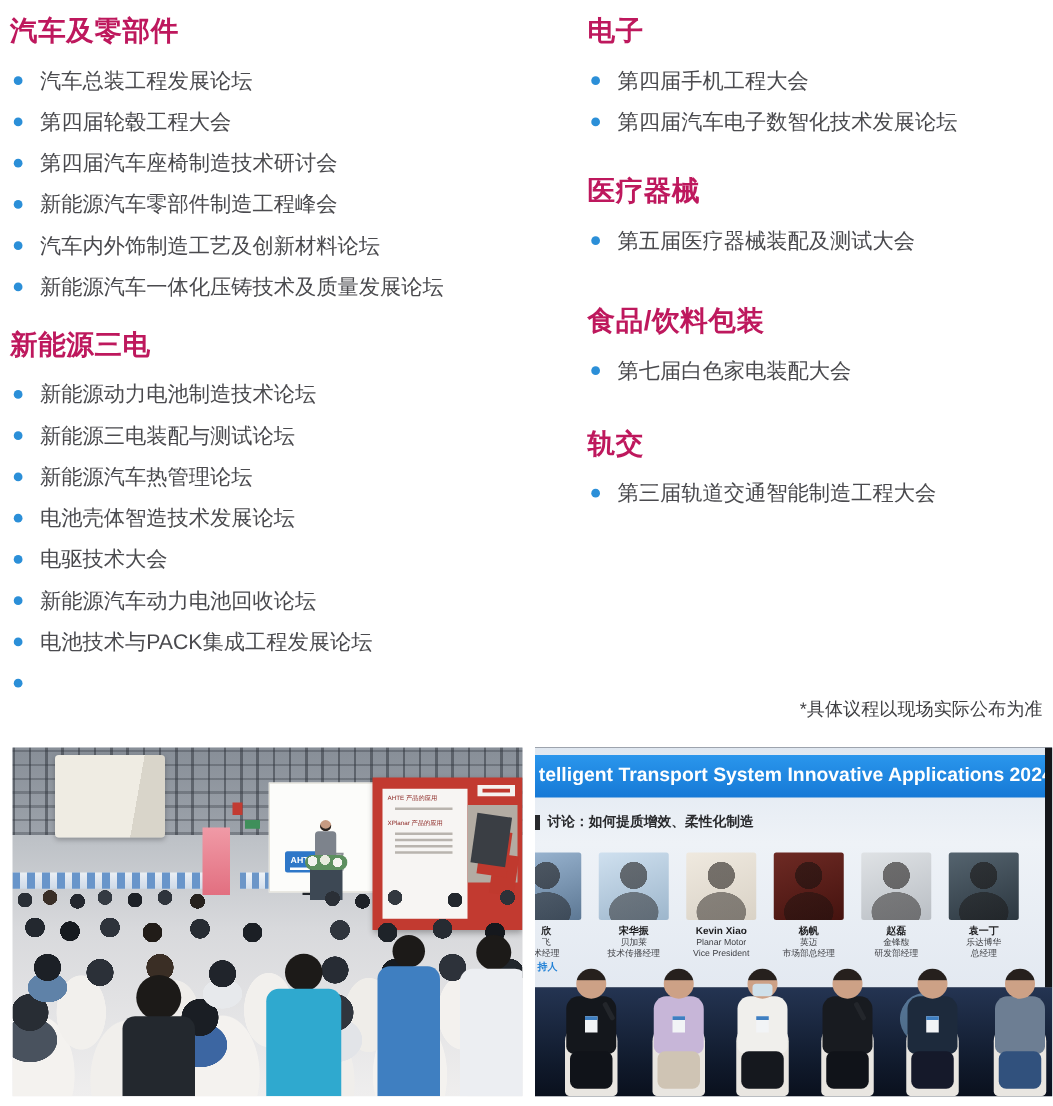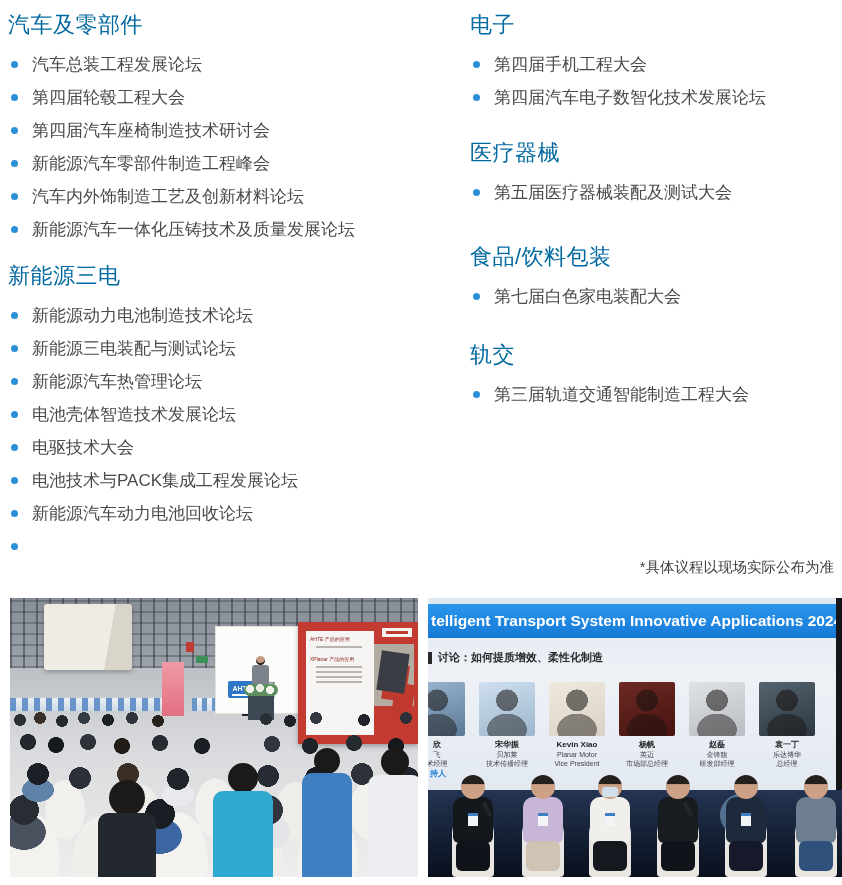--- a/index.html
+++ b/index.html
@@ -3,21 +3,21 @@
 <meta charset="utf-8">
 <style>
   html,body{margin:0;padding:0;background:#fff;}
   .page{position:relative;width:842px;height:885px;background:#fff;overflow:hidden;
         font-family:"Liberation Sans","DejaVu Sans",sans-serif;}
   
   .agenda{position:absolute;left:0;top:0;width:842px;height:598px;}
   .col{position:absolute;top:10px;}
   .col-left{left:8px;width:452px;}
   .col-right{left:470px;width:366px;}
-  .sec-title{margin:0;font-size:22px;font-weight:normal;color:#0369a1;letter-spacing:.5px;}
+  .sec-title{margin:0;font-size:22px;font-weight:bold;color:#be185d;letter-spacing:.5px;}
   .sec ul{list-style:none;margin:13px 0 0 0;padding:0;}
   .sec li{position:relative;padding-left:24px;margin-bottom:10px;
           font-size:17px;line-height:23px;color:#4a4a4e;}
   .dot{position:absolute;left:3px;top:8px;width:7px;height:7px;border-radius:50%;background:#2b8fd8;}
   .col-left .sec.s2{margin-top:20px;}
   .col-right .sec.m1{margin-top:29px;}
   .col-right .sec.m2{margin-top:40px;}
   .col-right .sec.m3{margin-top:38px;}
   .col-right .sec.m4{margin-top:32px;}
   .footnote{position:absolute;right:8px;top:558px;font-size:14.5px;color:#3f3f42;}
@@ -178,22 +178,22 @@
         </ul>
       </div>
       <div class="sec s2">
         <h2 class="sec-title">新能源三电</h2>
         <ul>
           <li><span class="dot"></span><span>新能源动力电池制造技术论坛</span></li>
           <li><span class="dot"></span><span>新能源三电装配与测试论坛</span></li>
           <li><span class="dot"></span><span>新能源汽车热管理论坛</span></li>
           <li><span class="dot"></span><span>电池壳体智造技术发展论坛</span></li>
           <li><span class="dot"></span><span>电驱技术大会</span></li>
+          <li><span class="dot"></span><span>新能源汽车动力电池回收论坛</span></li>
           <li><span class="dot"></span><span>电池技术与PACK集成工程发展论坛</span></li>
-          <li><span class="dot"></span><span>新能源汽车动力电池回收论坛</span></li>
           <li><span class="dot"></span></li>
         </ul>
       </div>
     </div>
 
     <div class="col col-right">
       <div class="sec s1">
         <h2 class="sec-title">电子</h2>
         <ul>
           <li><span class="dot"></span><span>第四届手机工程大会</span></li>

